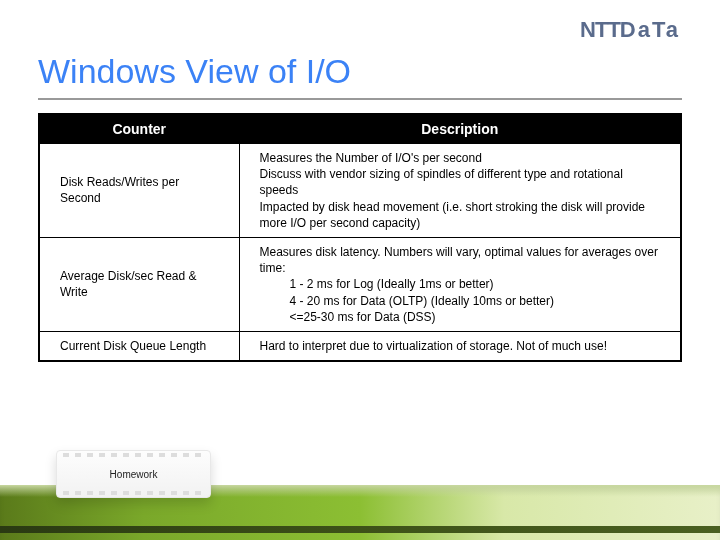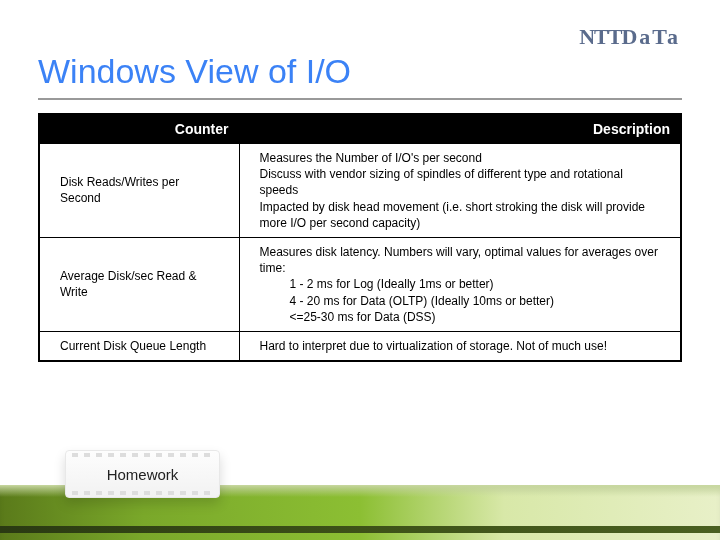--- a/index.html
+++ b/index.html
@@ -6,23 +6,23 @@
   body {
     width: 720px;
     height: 540px;
     background: #fff;
     font-family: Arial, Helvetica, sans-serif;
     position: relative;
     overflow: hidden;
   }
   .logo {
     position: absolute;
-    top: 24px;
+    top: 17px;
     right: 40px;
-    font-family: Liberation Serif, serif;
+    font-family: Liberation Sans, sans-serif;
     font-weight: bold;
     font-size: 22px;
     letter-spacing: 1px;
     color: #5a6b8c;
   }
   .logo .ntt { letter-spacing: -1px; }
   .logo .data { letter-spacing: 2px; font-weight: 900; }
   .title {
     position: absolute;
     top: 52px;
@@ -47,21 +47,21 @@
   }
   table {
     width: 100%;
     border-collapse: collapse;
     border: 2px solid #000;
     table-layout: fixed;
   }
   th {
     background: #000;
     color: #fff;
-    text-align: right;
+    text-align: center;
     padding: 6px 10px;
     font-size: 14px;
     font-weight: bold;
     border: 1px solid #000;
   }
   th:first-child { width: 200px; }
   td {
     border: 1px solid #000;
     padding: 6px 20px;
     font-size: 12px;
@@ -85,30 +85,30 @@
   .footer-band::before {
     content: "";
     position: absolute;
     left: 0; right: 0; top: 0;
     height: 12px;
     background: linear-gradient(to bottom, #c8d8a0, transparent);
   }
   .homework {
     position: absolute;
     bottom: 42px;
-    left: 65px;
+    left: 56px;
     width: 155px;
     height: 48px;
     background: linear-gradient(to bottom, #fdfdfd 0%, #f2f2f2 100%);
     border-radius: 4px;
     border: 1px solid #e8e8e8;
     display: flex;
     align-items: center;
     justify-content: center;
-    font-size: 15px;
+    font-size: 10px;
     font-weight: normal;
     color: #222;
     box-shadow: 0 6px 12px rgba(0,0,0,0.15);
   }
   .homework::before, .homework::after {
     content: "";
     position: absolute;
     left: 6px;
     right: 6px;
     height: 4px;

